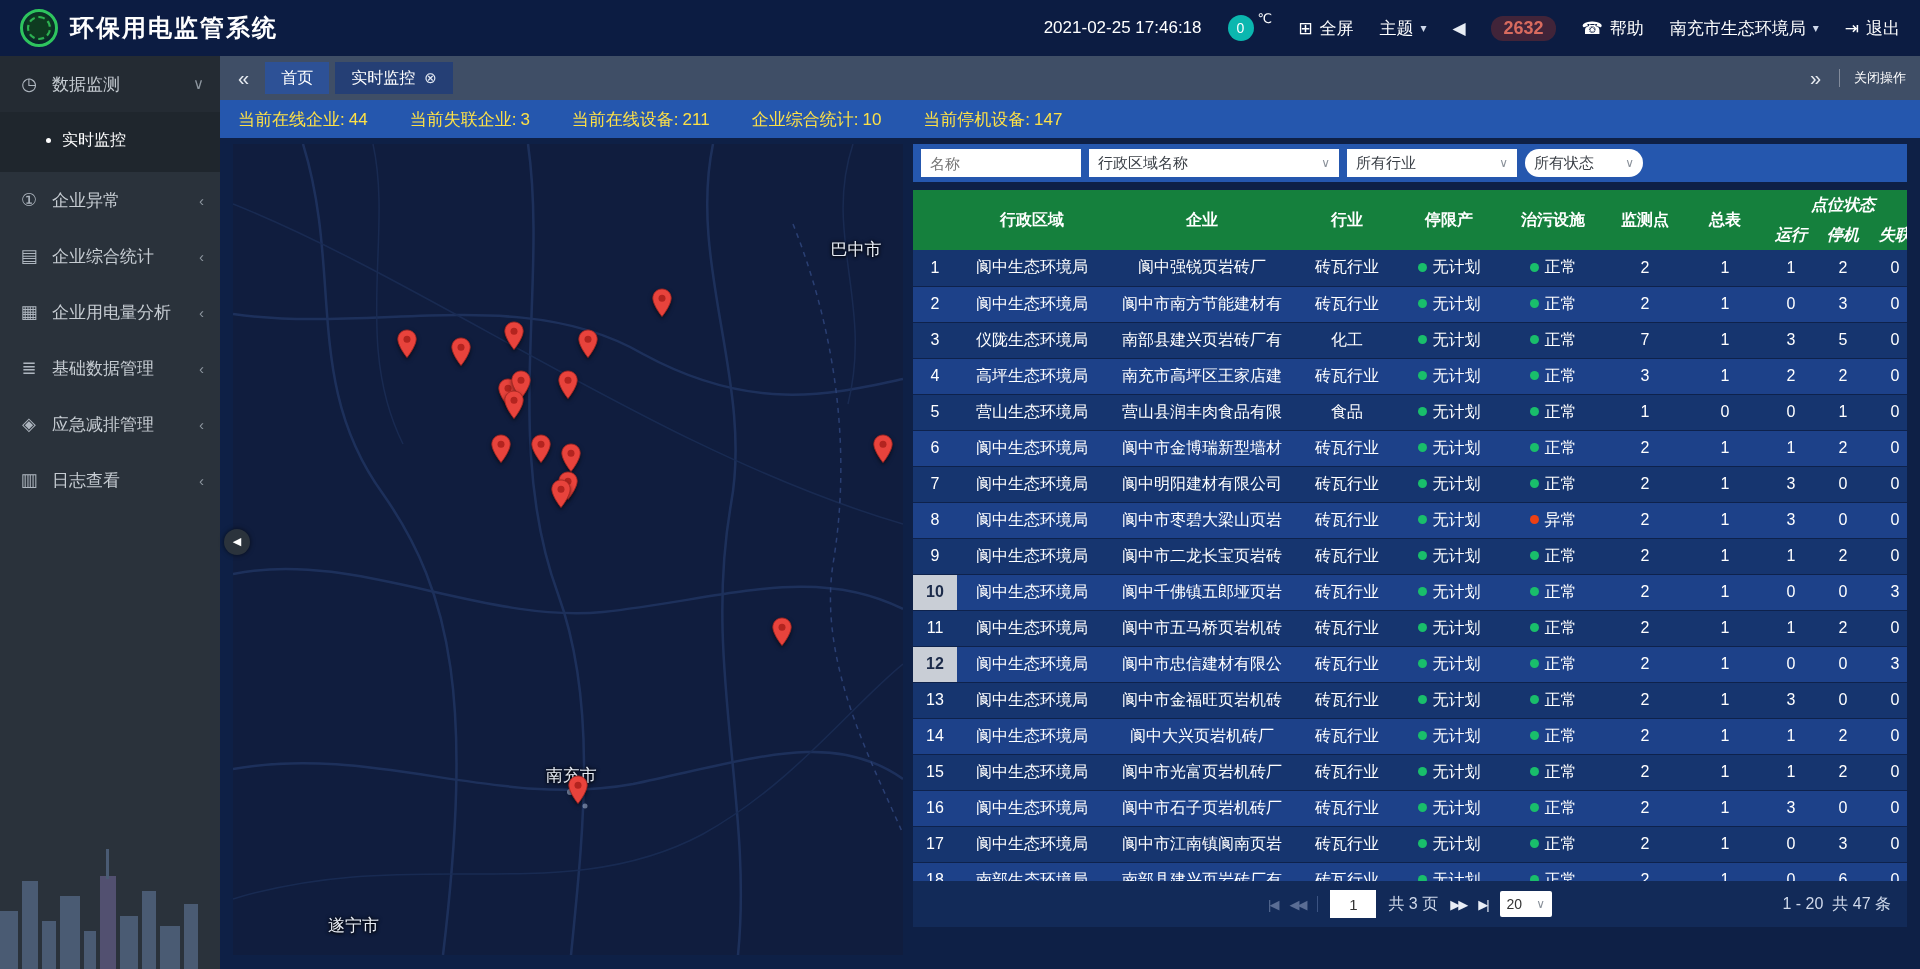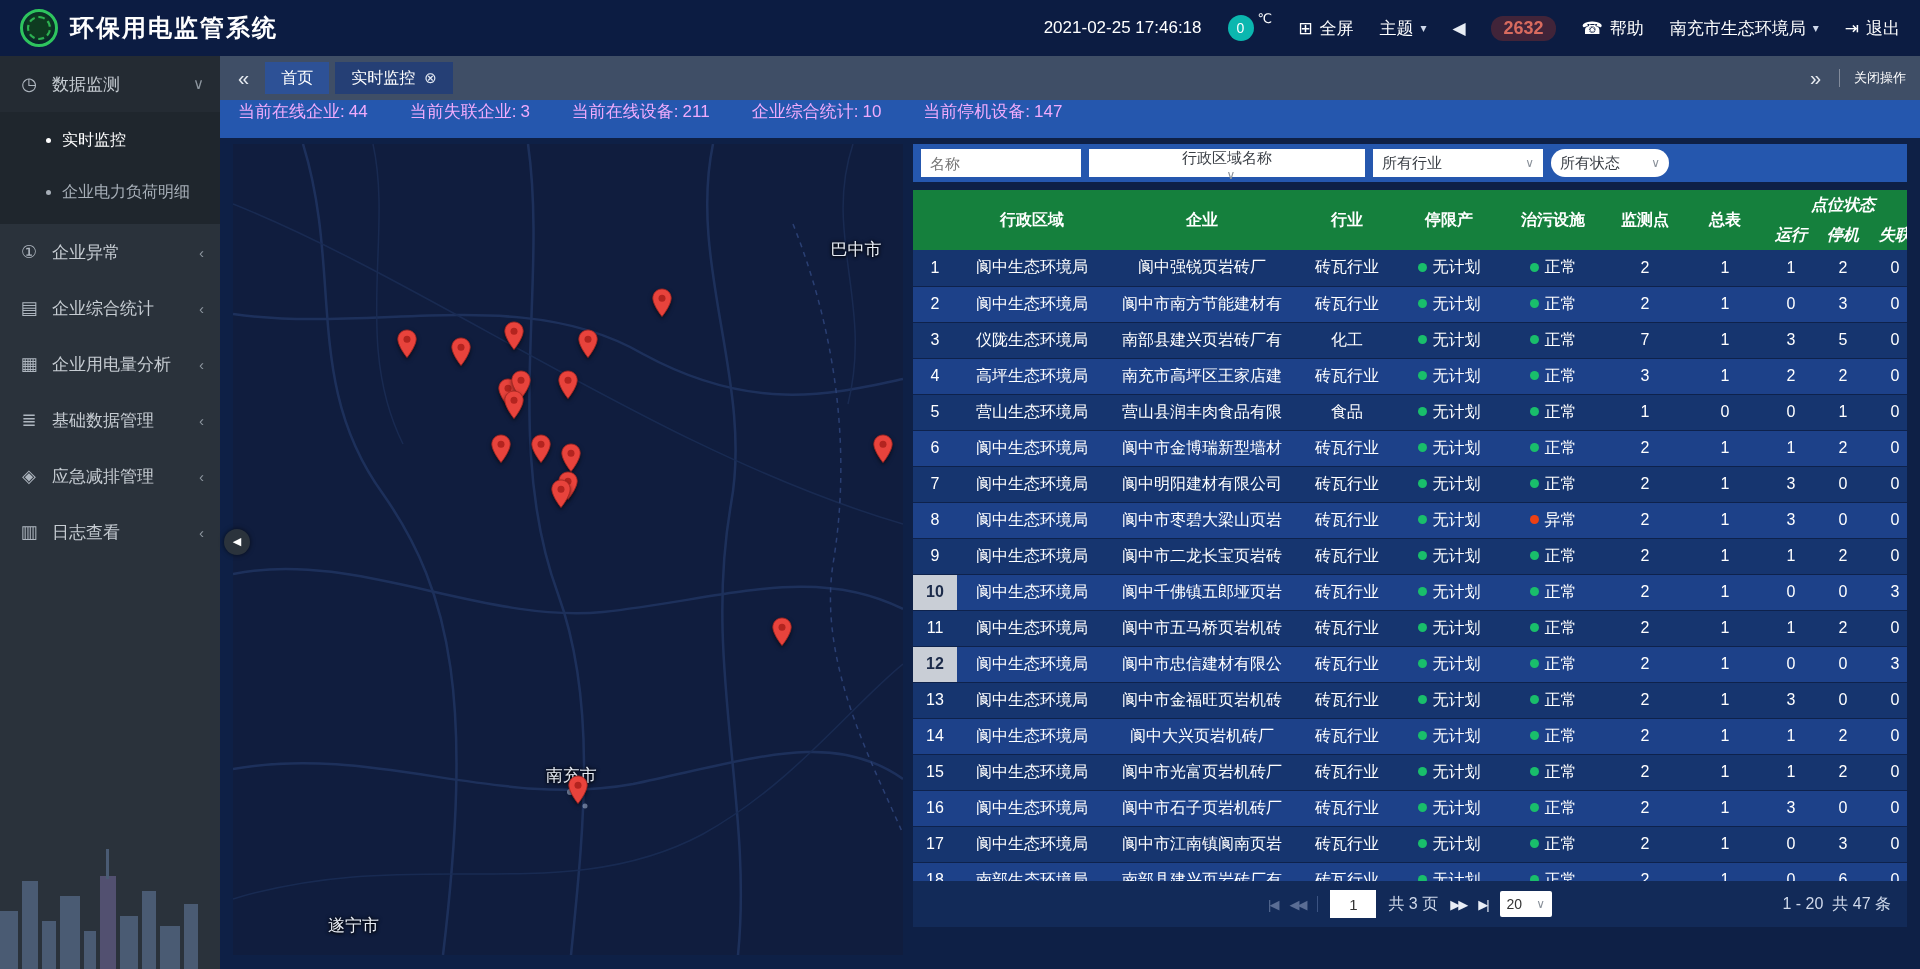--- a/index.html
+++ b/index.html
@@ -53,22 +53,22 @@
   .tab-list { display:flex; gap:6px; }
   .tab { height:32px; display:inline-flex; align-items:center; padding:0 16px;
     font-size:16px; background:#2d5196; gap:9px; cursor:pointer; }
   .tab.active { background:#253f75; }
   .tab-close { font-size:15px; color:#e3e9f3; }
   .tabbar-right { margin-left:auto; display:flex; align-items:center; gap:14px; }
   .vdiv { width:1px; height:18px; background:rgba(255,255,255,.35); }
   .close-ops { font-size:13px; cursor:pointer; }
 
   
-  .statsbar { height:38px; background:#2557ae; display:flex; 
-    padding:0 18px; gap:42px; color:#f0abfc; font-size:17px; flex:none; }
+  .statsbar { height:38px; background:#2557ae; display:flex; align-items:center;
+    padding:0 18px; gap:42px; color:#fde047; font-size:17px; flex:none; }
   .stat { white-space:nowrap; }
   .st-v { margin-left:4px; }
 
   
   .content { flex:1; display:flex; padding:6px 13px 14px; gap:10px; min-height:0; position:relative; }
   .collapse-btn { position:absolute; left:4px; top:47%; width:26px; height:26px;
     border-radius:50%; background:#2b333c; color:#fff; display:flex; align-items:center;
     justify-content:center; font-size:11px; z-index:6; cursor:pointer;
     box-shadow:0 0 5px rgba(0,0,0,.6); }
 
@@ -80,21 +80,21 @@
     filter:drop-shadow(0 2px 2px rgba(0,0,0,.55)); cursor:pointer; }
 
   .panel { flex:1; display:flex; flex-direction:column; min-width:0; }
   .filters { height:38px; background:#2557ae; display:flex; align-items:center;
     gap:8px; padding:16px 8px; margin-bottom:8px; flex:none; }
   .f-input { height:28px; background:#fff; color:#444; font-size:15px; border:none;
     padding:0 9px; width:160px; outline:none;
     font-family:"Liberation Sans","DejaVu Sans",sans-serif; }
   .f-select { height:28px; background:#fff; color:#3a3f46; display:flex; align-items:center;
     justify-content:space-between; padding:0 9px; font-size:15px; cursor:pointer; }
-  .w-region { width:276px;flex-direction:column; } .w-industry { width:170px; } .w-status { width:118px;border-radius:14px; }
+  .w-region { width:250px; } .w-industry { width:170px; } .w-status { width:118px;border-radius:14px; }
   .sel-caret { color:#8a919a; font-size:12px; margin-left:8px; }
 
   .table-wrap { flex:1; overflow:hidden; background:#142f63; min-height:0; }
   table { width:100%; border-collapse:collapse; table-layout:fixed; color:#fff; font-size:16px; }
   thead th { background:#15803d; font-weight:bold; height:30px; padding:0 4px;
     overflow:hidden; white-space:nowrap; }
   thead th.grp, thead th.sub { font-style:italic; }
   tbody td { height:36px; text-align:center; padding:0 6px;
     border-bottom:1px solid rgba(9,24,58,.55); overflow:hidden; white-space:nowrap; }
   tr.odd  { background:#16356f; }
@@ -162,24 +162,20 @@
       <nav>
           <div class="side-item expanded">
             <span class="side-icon">◷</span>
             <span class="side-label">数据监测</span>
             <span class="side-caret">∨</span>
           </div>
           <div class="side-sub">
             <div class="side-sub-item active">
               <span class="sub-dot"></span>
               <span>实时监控</span>
-            </div>
-            <div class="side-sub-item">
-              <span class="sub-dot"></span>
-              <span>企业电力负荷明细</span>
             </div>
           </div>
           <div class="side-item">
             <span class="side-icon">①</span>
             <span class="side-label">企业异常</span>
             <span class="side-caret">‹</span>
           </div>
           <div class="side-item">
             <span class="side-icon">▤</span>
             <span class="side-label">企业综合统计</span>

